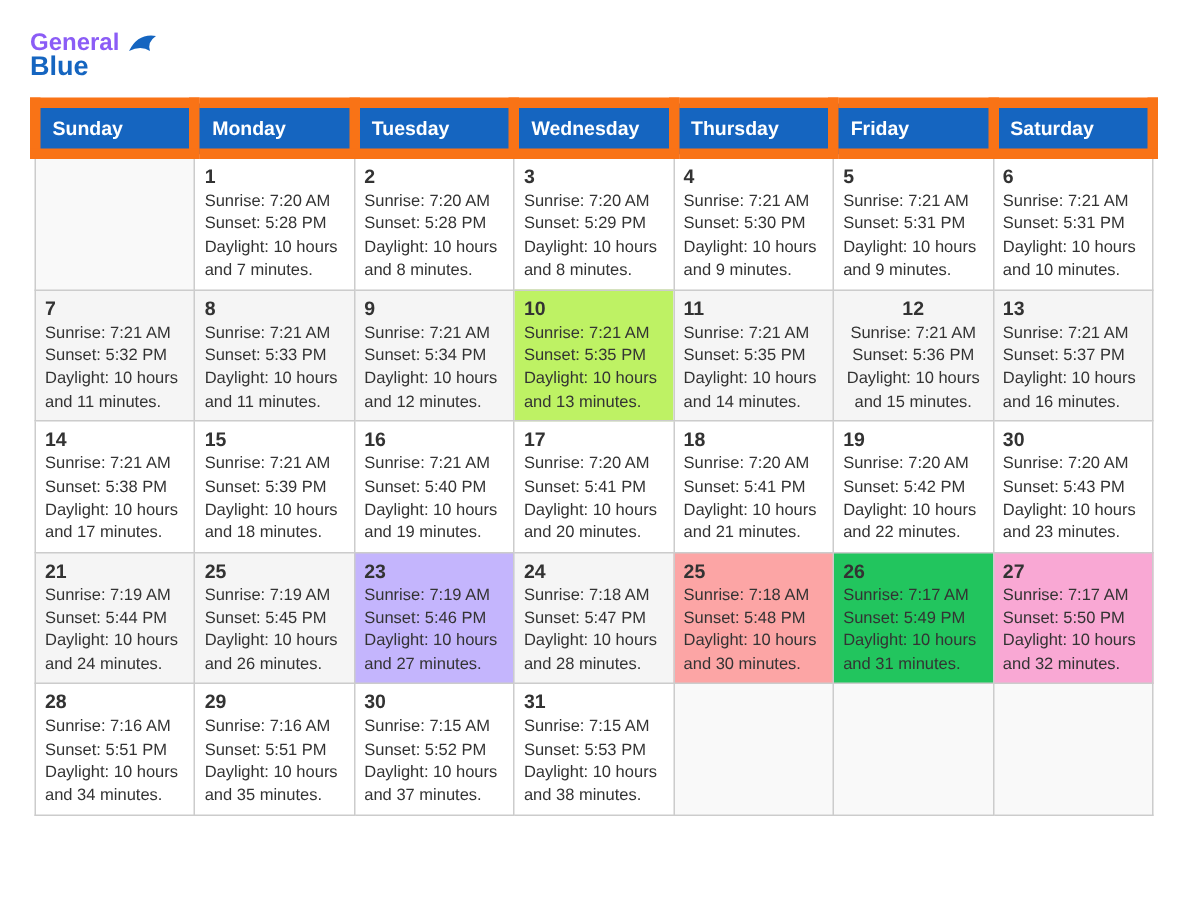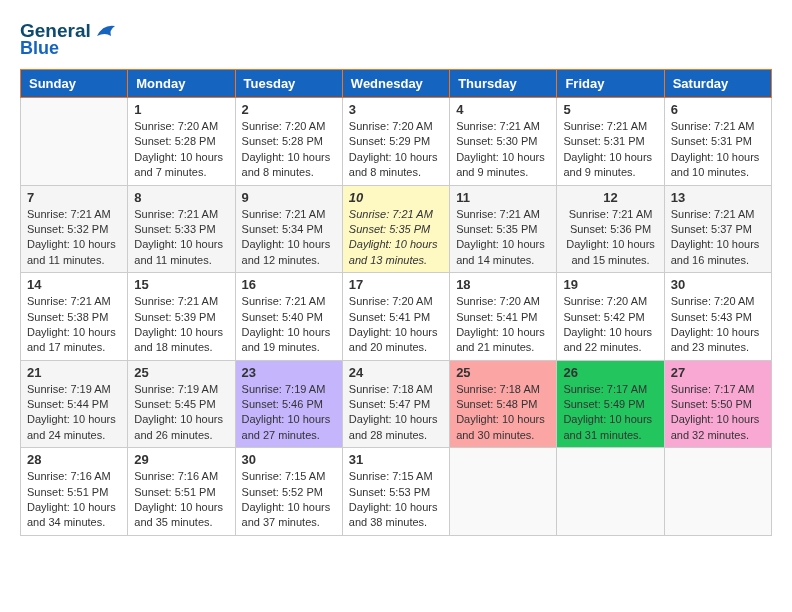--- a/index.html
+++ b/index.html
@@ -43,21 +43,21 @@
       border-collapse: collapse;
       border: 1px solid #ccc;
     }
     .calendar-table th {
       background: #1565c0;
       color: #fff;
       text-align: left;
       padding: 6px 8px;
       font-size: 13px;
       font-weight: bold;
-      border: 1px solid #f97316;
+      border: 7px solid #f97316;
     }
     .calendar-table td {
       border: 1px solid #ccc;
       vertical-align: top;
       padding: 4px 6px;
       font-size: 11px;
       color: #333;
       width: calc(100% / 7);
       min-height: 80px;
       background: #fff;
@@ -77,21 +77,21 @@
     .empty-cell {
       background: #f9f9f9 !important;
     }
   </style>
 </head>
 <body>
 
 <div class="header">
   <div class="logo">
     <div class="logo-row">
-      <span style="font-size:19px;font-weight:bold;color:#0c4a6e;">General</span>
+      <span style="font-size:16px;font-weight:bold;color:#8b5cf6;">General</span>
       <svg width="22" height="18" viewBox="0 0 22 18" style="margin-left:2px;">
         <path d="M2,14 Q8,2 20,4 Q14,8 16,14 Q10,10 2,14Z" fill="#1565c0"></path>
       </svg>
     </div>
     <span style="font-size:18px;font-weight:bold;color:#1565c0;margin-top:-4px;">Blue</span>
   </div>
   <div class="title-block">
     <div class="calendar-title"></div>
     <div class="calendar-subtitle"></div>
   </div>
@@ -143,21 +143,21 @@
           <div class="day-info">Sunrise: 7:21 AM<br>Sunset: 5:32 PM<br>Daylight: 10 hours<br>and 11 minutes.</div>
         </td>
         <td style="background: rgb(245, 245, 245);">
           <span class="day-number">8</span>
           <div class="day-info">Sunrise: 7:21 AM<br>Sunset: 5:33 PM<br>Daylight: 10 hours<br>and 11 minutes.</div>
         </td>
         <td style="background: rgb(245, 245, 245);">
           <span class="day-number">9</span>
           <div class="day-info">Sunrise: 7:21 AM<br>Sunset: 5:34 PM<br>Daylight: 10 hours<br>and 12 minutes.</div>
         </td>
-        <td style="background: #fef9c3; font-style: italic;">
+        <td style="background: #bef264;">
           <span class="day-number">10</span>
           <div class="day-info">Sunrise: 7:21 AM<br>Sunset: 5:35 PM<br>Daylight: 10 hours<br>and 13 minutes.</div>
         </td>
         <td style="background: rgb(245, 245, 245);">
           <span class="day-number">11</span>
           <div class="day-info">Sunrise: 7:21 AM<br>Sunset: 5:35 PM<br>Daylight: 10 hours<br>and 14 minutes.</div>
         </td>
         <td style="background: rgb(245, 245, 245); text-align: center;">
           <span class="day-number">12</span>
           <div class="day-info">Sunrise: 7:21 AM<br>Sunset: 5:36 PM<br>Daylight: 10 hours<br>and 15 minutes.</div>

